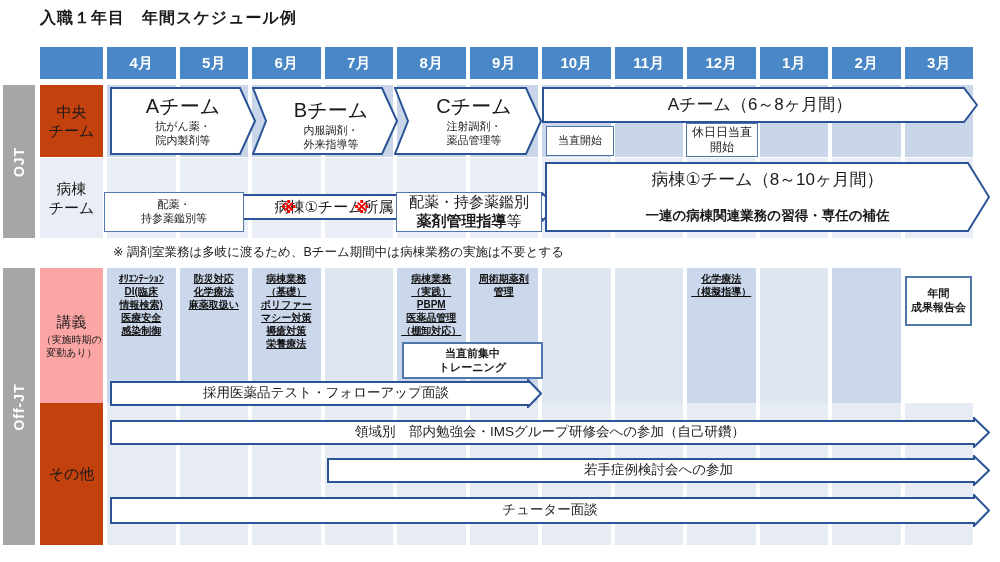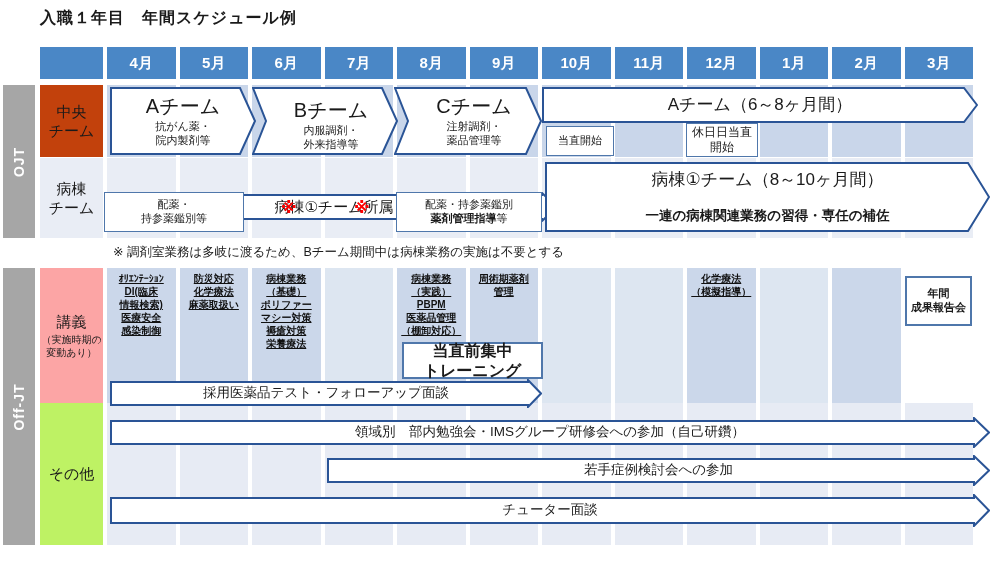--- a/index.html
+++ b/index.html
@@ -29,21 +29,21 @@
   .lc.light{background:#dde6f1;}
 
   
   .row-label{position:absolute;left:40px;width:63px;display:flex;flex-direction:column;
              align-items:center;justify-content:center;text-align:center;font-size:15px;
              white-space:pre-line;line-height:1.3;}
   #label-central{top:85px;height:72px;background:#c2410c;}
   #label-ward{top:158px;height:80px;background:#e9edf5;}
   #label-lecture{top:268px;height:135px;background:#fca5a5;}
   #label-lecture .sub{font-size:10px;margin-top:2px;}
-  #label-others{top:403px;height:142px;background:#bef264;}
+  #label-others{top:403px;height:142px;background:#c2410c;}
 
   
   .vbar{position:absolute;left:3px;width:32px;background:#a6a6a6;color:#fff;
         display:flex;align-items:center;justify-content:center;overflow:hidden;}
   #bar-ojt{top:85px;height:153px;}
   #bar-offjt{top:268px;height:277px;}
   .vbar span{transform:rotate(-90deg);font-weight:bold;font-size:14px;white-space:nowrap;letter-spacing:1px;}
 
   
   .arrow{position:absolute;z-index:2;}
@@ -57,22 +57,22 @@
   .ward-main-l2{font-size:13.5px;margin-top:18px;font-weight:bold;}
   .chev .arrow-label{padding-left:12px;}
 
   
   .sbox{position:absolute;z-index:3;background:#fff;border:1.5px solid #4f77ab;
         display:flex;flex-direction:column;align-items:center;justify-content:center;
         text-align:center;white-space:pre-line;line-height:1.25;}
   #box-duty{left:546px;top:126px;width:66px;height:28px;font-size:11px;}
   #box-holiday{left:686px;top:123px;width:70px;height:32px;font-size:12px;}
   #box-task1{left:104px;top:192px;width:138px;height:38px;font-size:11px;}
-  #box-task2{left:396px;top:192px;width:144px;height:38px;font-size:11px;}
-  #box-training{left:402px;top:342px;width:137px;height:33px;font-size:16px;font-weight:bold;border-width:2px;}
+  #box-task2{left:396px;top:192px;width:144px;height:38px;font-size:15px;}
+  #box-training{left:402px;top:342px;width:137px;height:33px;font-size:11px;font-weight:bold;border-width:2px;}
   #box-report{left:905px;top:276px;width:63px;height:46px;font-size:11px;font-weight:bold;border-width:2px;}
 
   .aster{position:absolute;z-index:3;color:#f00;font-size:16px;font-weight:bold;}
   #aster1{left:281px;top:198px;}
   #aster2{left:354px;top:198px;}
 
   .note{position:absolute;left:113px;top:244px;font-size:12.5px;z-index:2;}
 </style>
 </head>
 <body>

